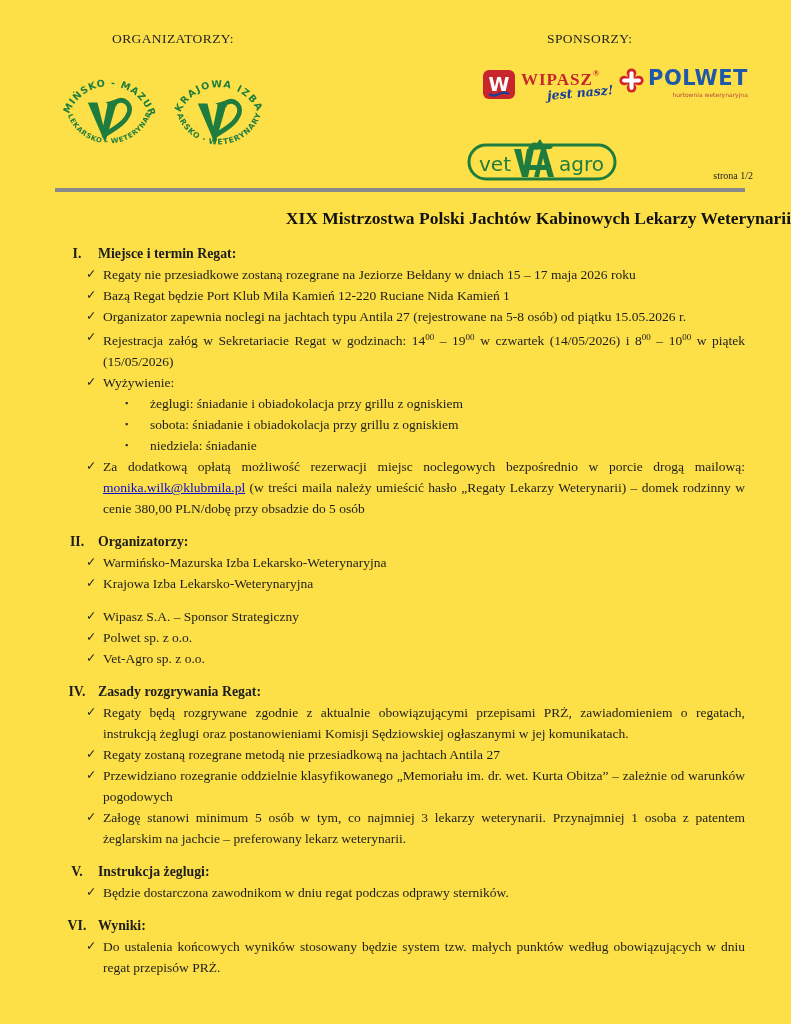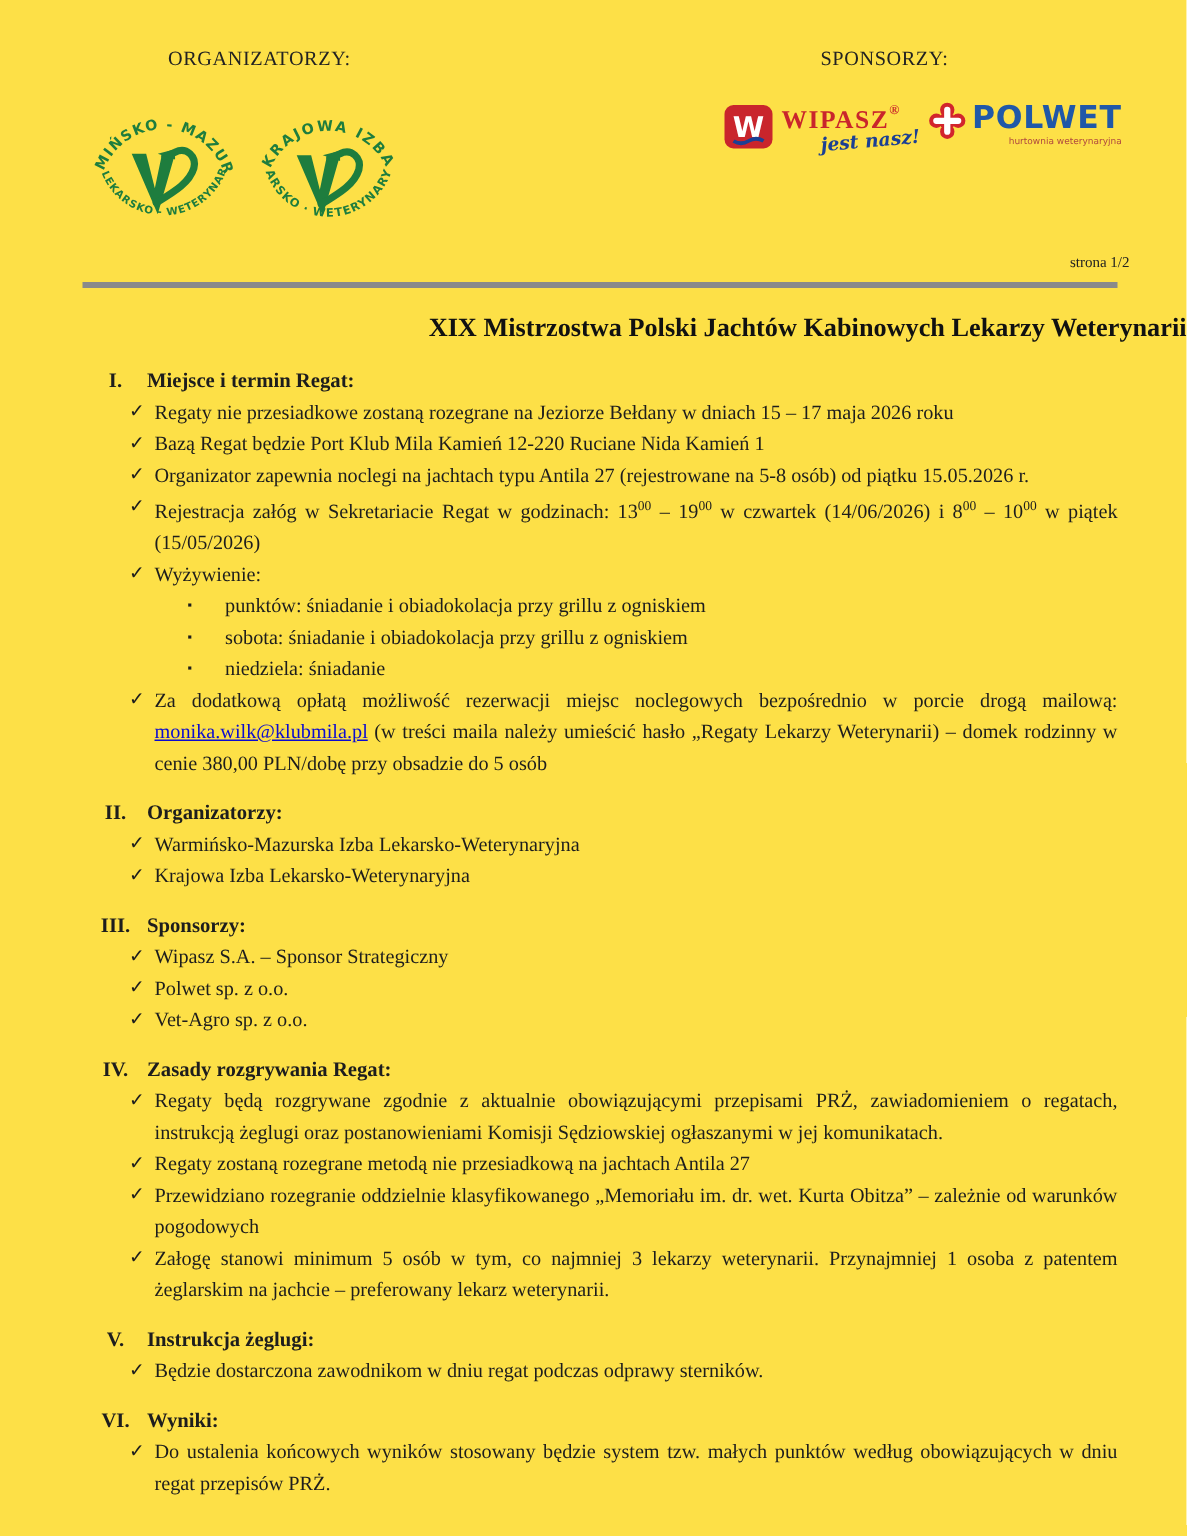--- a/index.html
+++ b/index.html
@@ -112,20 +112,31 @@
         <rect x="8" y="8" width="8" height="8" fill="#d2252c"></rect>
         <rect x="10" y="3" width="4" height="18" rx="2" fill="#ffffff"></rect>
         <rect x="3" y="10" width="18" height="4" rx="2" fill="#ffffff"></rect>
       </svg>
       <div class="polwet-txt">
         <div class="polwet-name">POLWET</div>
         <div class="polwet-tag">hurtownia weterynaryjna</div>
       </div>
     </div>
 
+    <div class="vetagro">
+      <svg width="152" height="50" viewBox="0 0 152 50">
+        <rect x="3" y="9" width="146" height="34" rx="17" fill="none" stroke="#1e7d3e" stroke-width="3"></rect>
+        <text x="13" y="35" font-size="20" fill="#1e7d3e">vet</text>
+        <polygon points="48,13 56,41 62,41 68,13 61,13 58,30 55,13" fill="#1e7d3e"></polygon>
+        <polygon points="68,41 75,13 80,13 88,41 82,41 77,22 73,41" fill="#1e7d3e"></polygon>
+        <rect x="58" y="29" width="27" height="5" fill="#1e7d3e"></rect>
+        <path d="M62,12 q4,-7 9,-5 l3,-4 3,5 9,1 q2,3 -2,4 l-20,1 z" fill="#1e7d3e"></path>
+        <text x="93" y="35" font-size="20" fill="#1e7d3e">agro</text>
+      </svg>
+    </div>
 
     <div class="page-label">strona 1/2</div>
     <div class="rule"></div>
   </div>
 
   <div class="doc-title">
     <div>XIX Mistrzostwa Polski Jachtów Kabinowych Lekarzy Weterynarii</div>
   </div>
 
   <div class="content">
@@ -142,29 +153,29 @@
       <div class="item">
         <span class="check">✓</span>
         <span class="item-body">Bazą Regat będzie Port Klub Mila Kamień 12-220 Ruciane Nida Kamień 1</span>
       </div>
       <div class="item">
         <span class="check">✓</span>
         <span class="item-body">Organizator zapewnia noclegi na  jachtach typu Antila 27 (rejestrowane na 5-8 osób) od piątku 15.05.2026 r.</span>
       </div>
       <div class="item">
         <span class="check">✓</span>
-        <span class="item-body"><span>Rejestracja załóg w Sekretariacie Regat w godzinach: 13</span><span class="sup">00</span><span> – 19</span><span class="sup">00</span><span>  w czwartek (14/06/2026) i   8</span><span class="sup">00</span><span> – 10</span><span class="sup">00</span><span> w piątek (15/05/2026)</span></span>
+        <span class="item-body"><span>Rejestracja załóg w Sekretariacie Regat w godzinach: 14</span><span class="sup">00</span><span> – 19</span><span class="sup">00</span><span>  w czwartek (14/05/2026) i   8</span><span class="sup">00</span><span> – 10</span><span class="sup">00</span><span> w piątek (15/05/2026)</span></span>
       </div>
       <div class="item">
         <span class="check">✓</span>
         <span class="item-body">
           <span>Wyżywienie:</span>
           <span class="subitem" style="display: flex;">
             <span class="sq">▪</span>
-            <span>punktów: śniadanie i obiadokolacja przy grillu z ogniskiem</span>
+            <span>żeglugi: śniadanie i obiadokolacja przy grillu z ogniskiem</span>
           </span>
           <span class="subitem" style="display: flex;">
             <span class="sq">▪</span>
             <span>sobota: śniadanie i obiadokolacja przy grillu z ogniskiem</span>
           </span>
           <span class="subitem" style="display: flex;">
             <span class="sq">▪</span>
             <span>niedziela: śniadanie</span>
           </span>
         </span>
@@ -184,24 +195,20 @@
         <span class="check">✓</span>
         <span class="item-body">Warmińsko-Mazurska Izba Lekarsko-Weterynaryjna</span>
       </div>
       <div class="item">
         <span class="check">✓</span>
         <span class="item-body">Krajowa Izba Lekarsko-Weterynaryjna</span>
       </div>
     </div>
 
     <div class="section">
-      <div class="sec-head">
-        <span class="sec-num">III.</span>
-        <span>Sponsorzy:</span>
-      </div>
       <div class="item">
         <span class="check">✓</span>
         <span class="item-body">Wipasz S.A. – Sponsor Strategiczny</span>
       </div>
       <div class="item">
         <span class="check">✓</span>
         <span class="item-body">Polwet sp. z o.o.</span>
       </div>
       <div class="item">
         <span class="check">✓</span>

